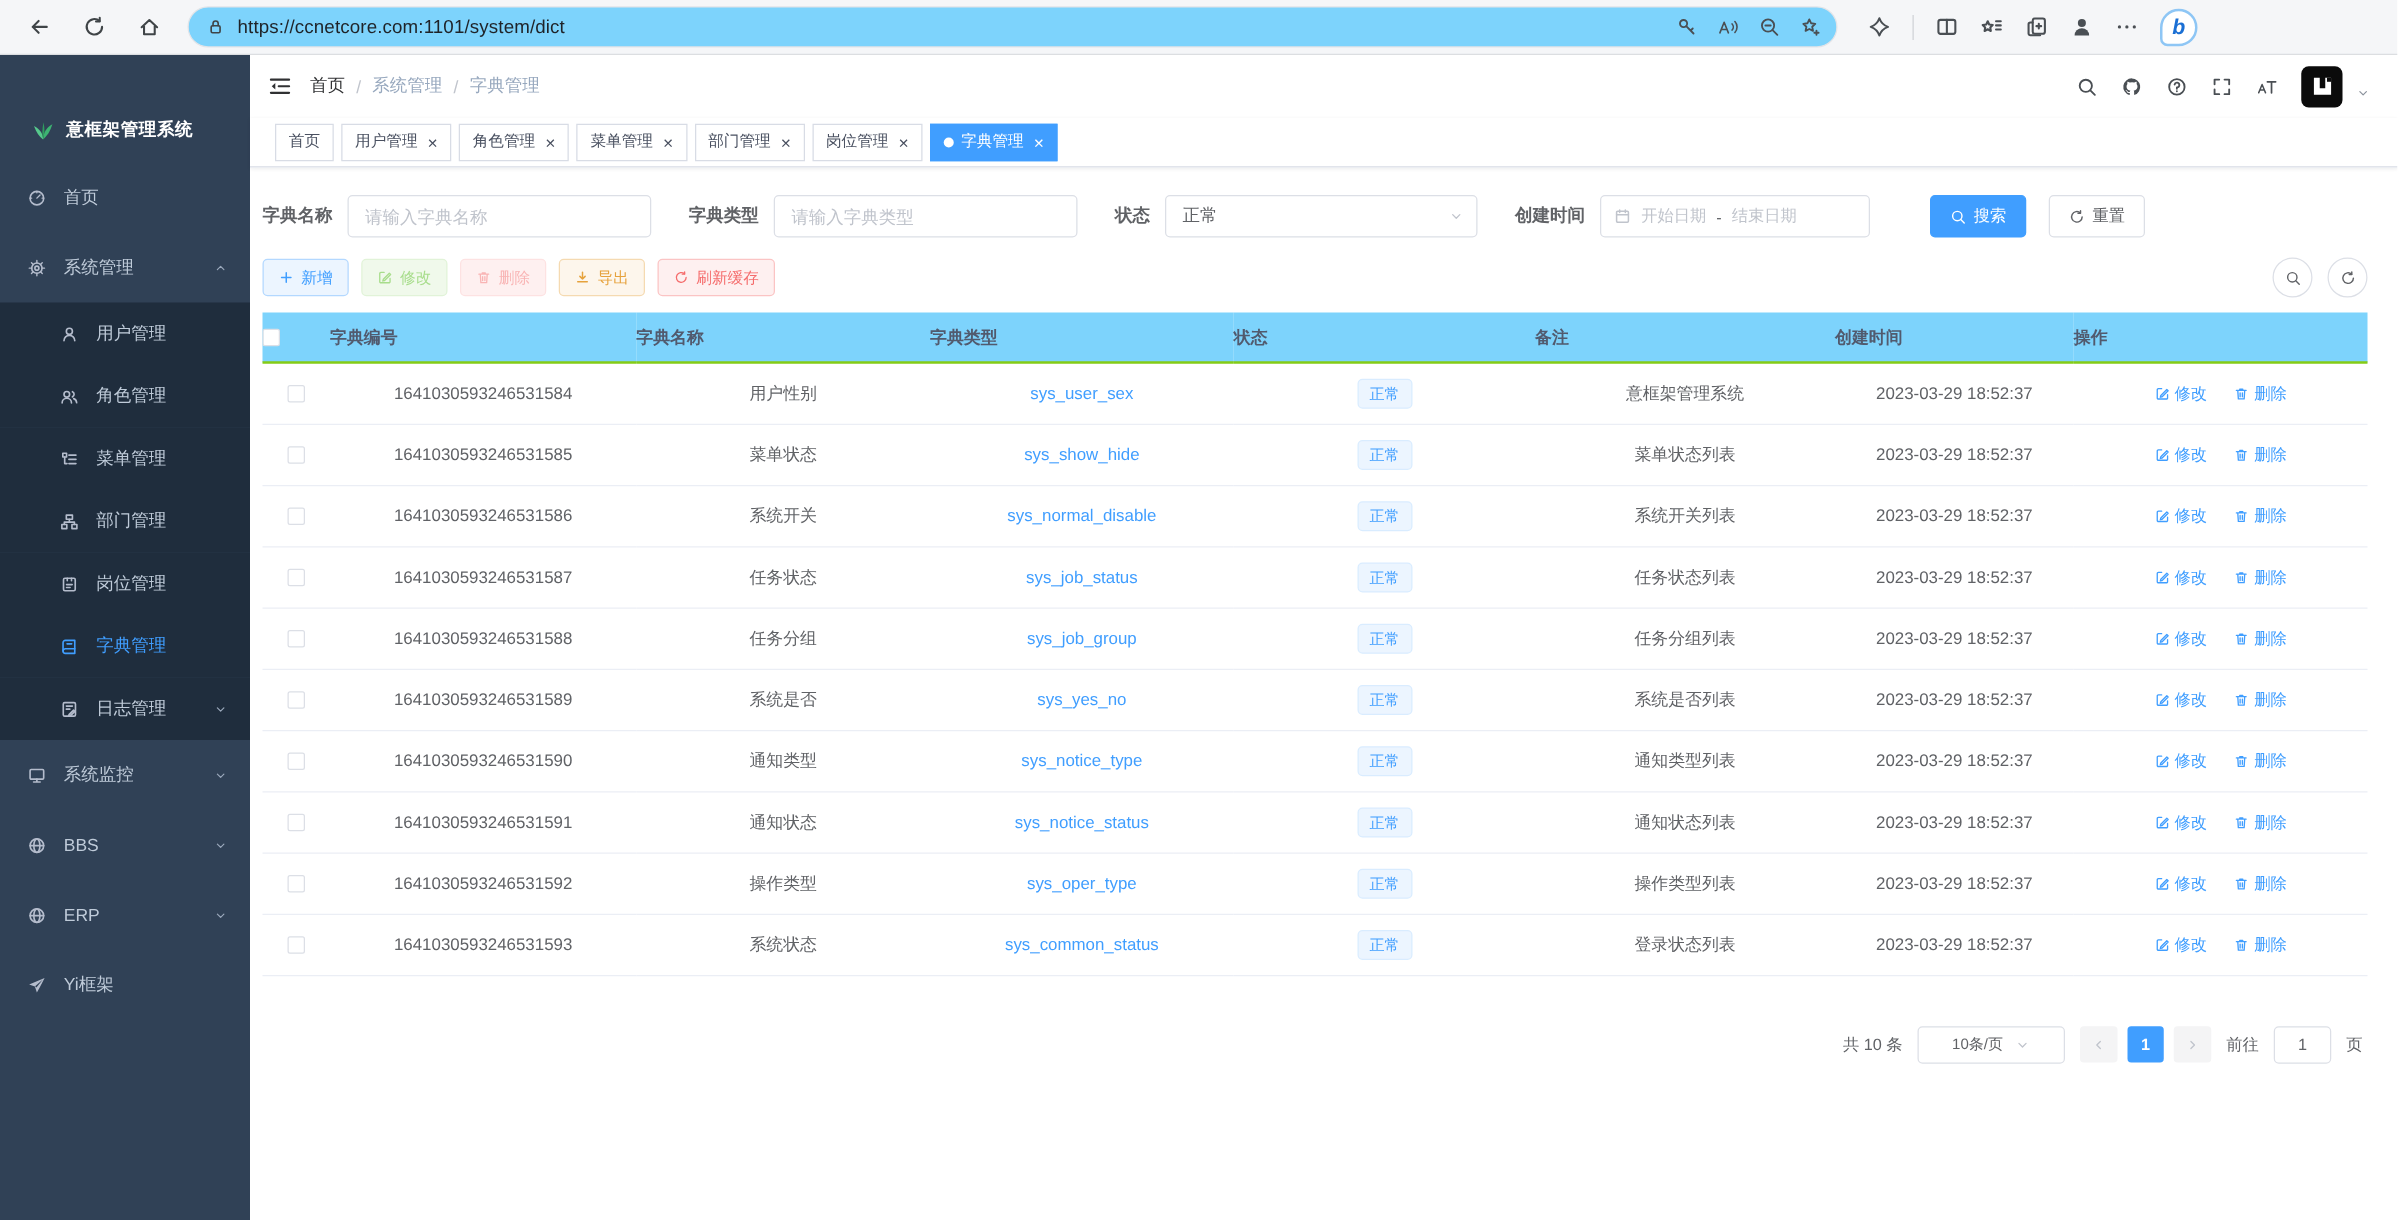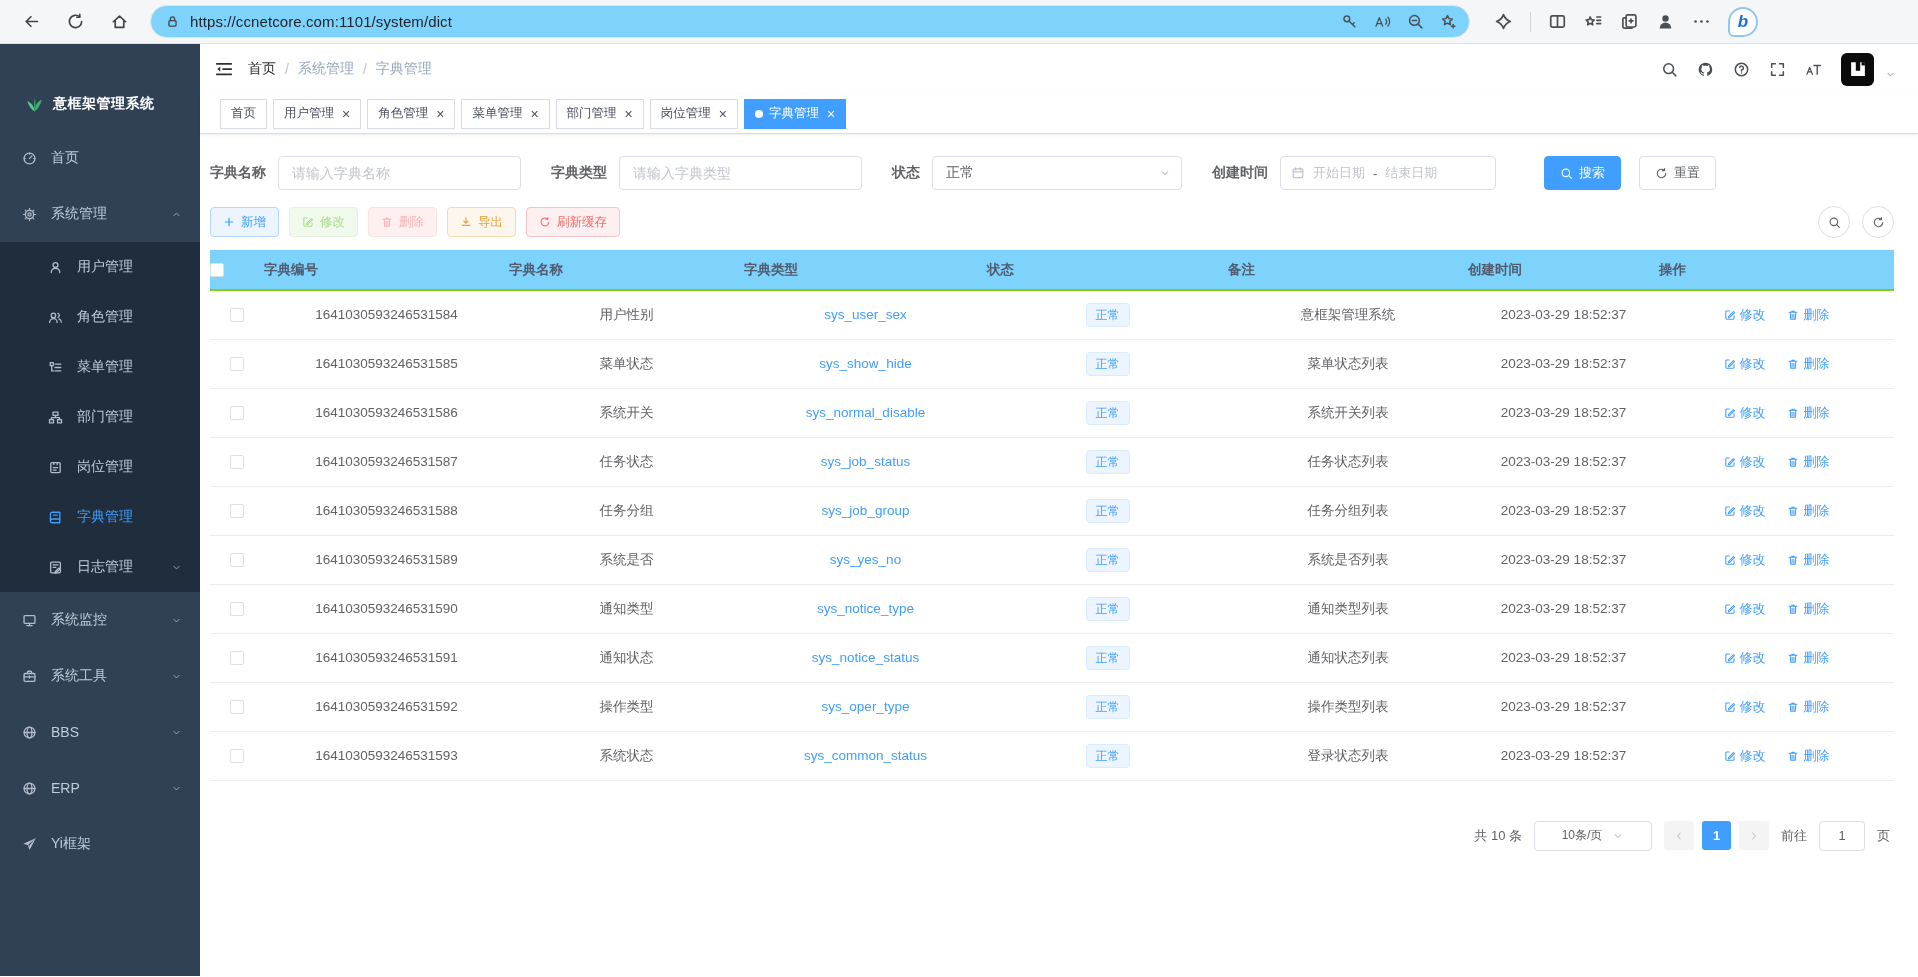--- a/index.html
+++ b/index.html
@@ -375,34 +375,20 @@
             </svg>
           </span>
           <span>系统监控</span>
           <span class="ic side-arrow">
             <svg viewBox="0 0 16 16" fill="none" stroke="currentColor" stroke-width="1.4" stroke-linecap="round" stroke-linejoin="round">
               <path d="M4.2 6.3 8 10.1l3.8-3.8"></path>
             </svg>
           </span>
         </div>
 
-        <div class="side-item">
-          <span class="ic mi">
-            <svg viewBox="0 0 16 16" fill="none" stroke="currentColor" stroke-width="1.4" stroke-linecap="round" stroke-linejoin="round">
-              <rect x="2.2" y="4.8" width="11.6" height="8.4" rx="1.2"></rect>
-              <path d="M5.8 4.8V3.6A1.2 1.2 0 0 1 7 2.4h2a1.2 1.2 0 0 1 1.2 1.2v1.2M2.2 8.4h11.6M8 7.3v2.2"></path>
-            </svg>
-          </span>
-          <span>系统工具</span>
-          <span class="ic side-arrow">
-            <svg viewBox="0 0 16 16" fill="none" stroke="currentColor" stroke-width="1.4" stroke-linecap="round" stroke-linejoin="round">
-              <path d="M4.2 6.3 8 10.1l3.8-3.8"></path>
-            </svg>
-          </span>
-        </div>
 
         <div class="side-item">
           <span class="ic mi">
             <svg viewBox="0 0 16 16" fill="none" stroke="currentColor" stroke-width="1.4" stroke-linecap="round" stroke-linejoin="round">
               <circle cx="8" cy="8" r="5.8"></circle>
               <ellipse cx="8" cy="8" rx="2.6" ry="5.8"></ellipse>
               <path d="M2.2 8h11.6"></path>
             </svg>
           </span>
           <span>BBS</span>

